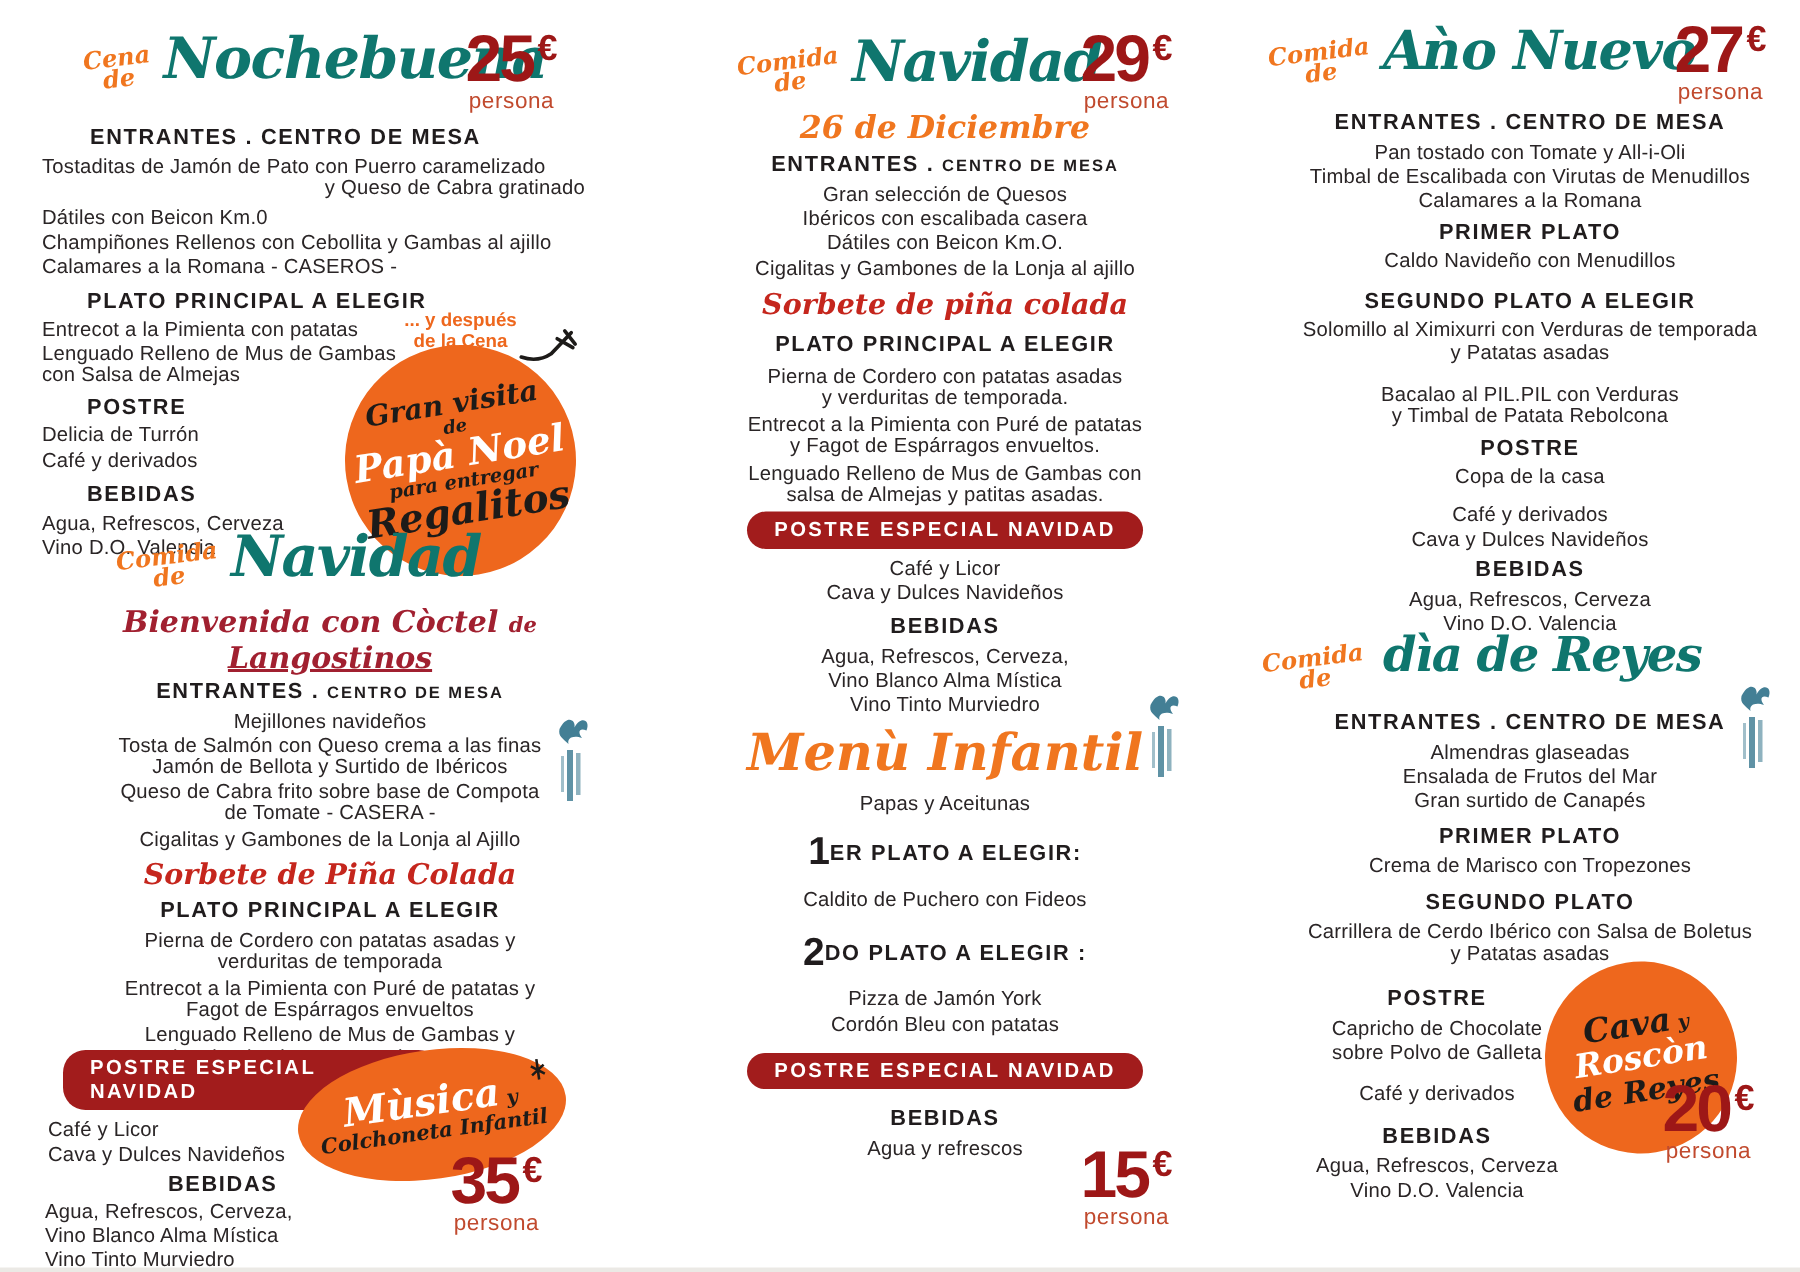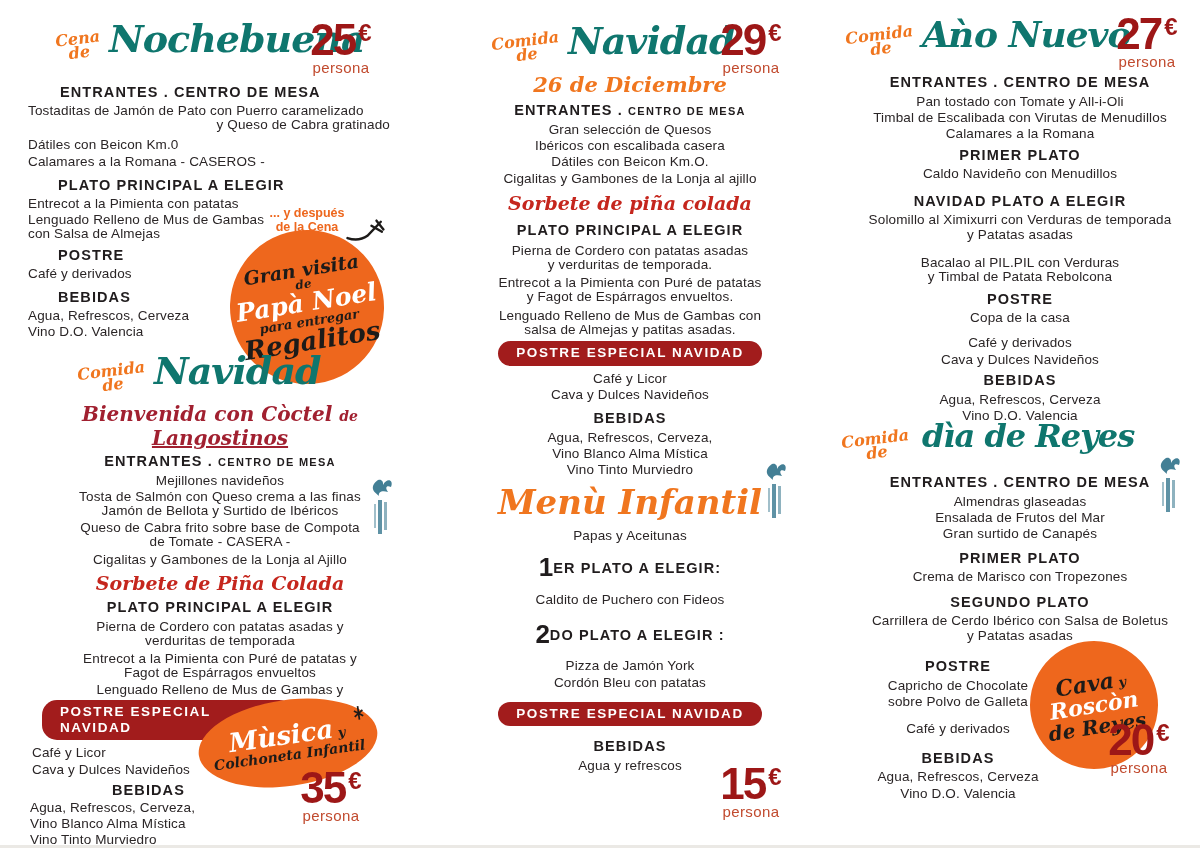--- a/index.html
+++ b/index.html
@@ -50,26 +50,28 @@
   </div>
 
   <div class="abs tl" style="left:28px;top:84px;width:364px;">
     <div class="hdr" style="padding-left:32px;margin-bottom:3px;">
       <span>ENTRANTES .</span>
       <span>CENTRO DE MESA</span>
     </div>
     <div class="it">Tostaditas de Jamón de Pato con Puerro caramelizado</div>
     <div class="it tr" style="padding-right:2px;margin-bottom:6px;">y Queso de Cabra gratinado</div>
     <div class="it" style="margin-bottom:2px;">Dátiles con Beicon Km.0</div>
+    <div class="it" style="margin-bottom:2px;">Champiñones Rellenos con Cebollita y Gambas al ajillo</div>
     <div class="it" style="margin-bottom:8px;">Calamares a la Romana - CASEROS -</div>
     <div class="hdr" style="padding-left:30px;margin-bottom:3px;">PLATO PRINCIPAL A ELEGIR</div>
     <div class="it" style="margin-bottom:2px;">Entrecot a la Pimienta con patatas</div>
     <div class="it">Lenguado Relleno de Mus de Gambas</div>
     <div class="it" style="margin-bottom:6px;">con Salsa de Almejas</div>
     <div class="hdr" style="padding-left:30px;margin-bottom:3px;">POSTRE</div>
+    <div class="it" style="margin-bottom:2px;">Delicia de Turrón</div>
     <div class="it" style="margin-bottom:8px;">Café y derivados</div>
     <div class="hdr" style="padding-left:30px;margin-bottom:3px;">BEBIDAS</div>
     <div class="it" style="margin-bottom:2px;">Agua, Refrescos, Cerveza</div>
     <div class="it">Vino D.O. Valencia</div>
   </div>
 
   <div class="abs note" style="left:252px;top:206px;width:110px;">
     <div>... y después</div>
     <div>de la Cena</div>
   </div>
@@ -217,21 +219,21 @@
   <div class="abs tc" style="left:845px;top:74px;width:350px;">
     <div class="hdr" style="margin-bottom:4px;">
       <span>ENTRANTES .</span>
       <span>CENTRO DE MESA</span>
     </div>
     <div class="it" style="margin-bottom:2px;">Pan tostado con Tomate y All-i-Oli</div>
     <div class="it" style="margin-bottom:2px;">Timbal de Escalibada con Virutas de Menudillos</div>
     <div class="it">Calamares a la Romana</div>
     <div class="hdr" style="margin-top:5px;margin-bottom:4px;">PRIMER PLATO</div>
     <div class="it">Caldo Navideño con Menudillos</div>
-    <div class="hdr" style="margin-top:11px;margin-bottom:4px;">NAVIDAD PLATO A ELEGIR</div>
+    <div class="hdr" style="margin-top:11px;margin-bottom:4px;">SEGUNDO PLATO A ELEGIR</div>
     <div class="it">Solomillo al Ximixurri con Verduras de temporada</div>
     <div class="it">y Patatas asadas</div>
     <div class="it" style="margin-top:14px;">Bacalao al PIL.PIL con Verduras</div>
     <div class="it">y Timbal de Patata Rebolcona</div>
     <div class="hdr" style="margin-top:7px;margin-bottom:3px;">POSTRE</div>
     <div class="it">Copa de la casa</div>
     <div class="it" style="margin-top:11px;margin-bottom:2px;">Café y derivados</div>
     <div class="it">Cava y Dulces Navideños</div>
     <div class="hdr" style="margin-top:5px;margin-bottom:4px;">BEBIDAS</div>
     <div class="it" style="margin-bottom:2px;">Agua, Refrescos, Cerveza</div>

